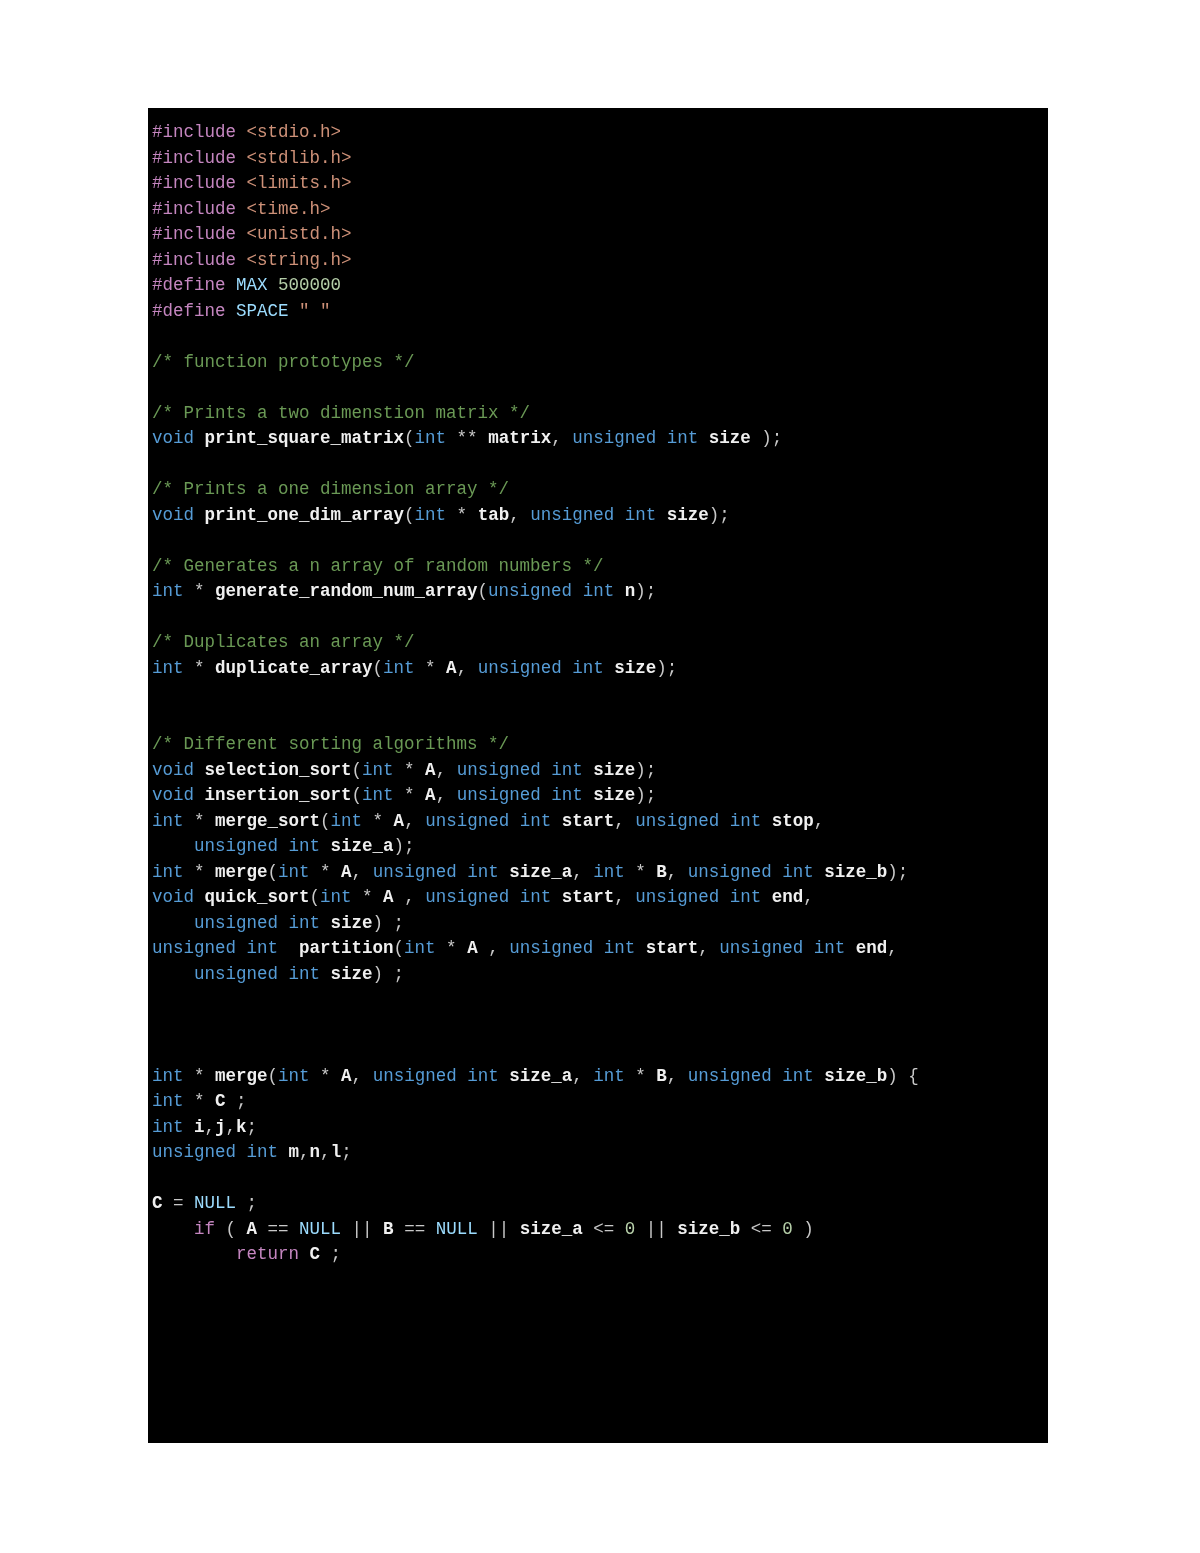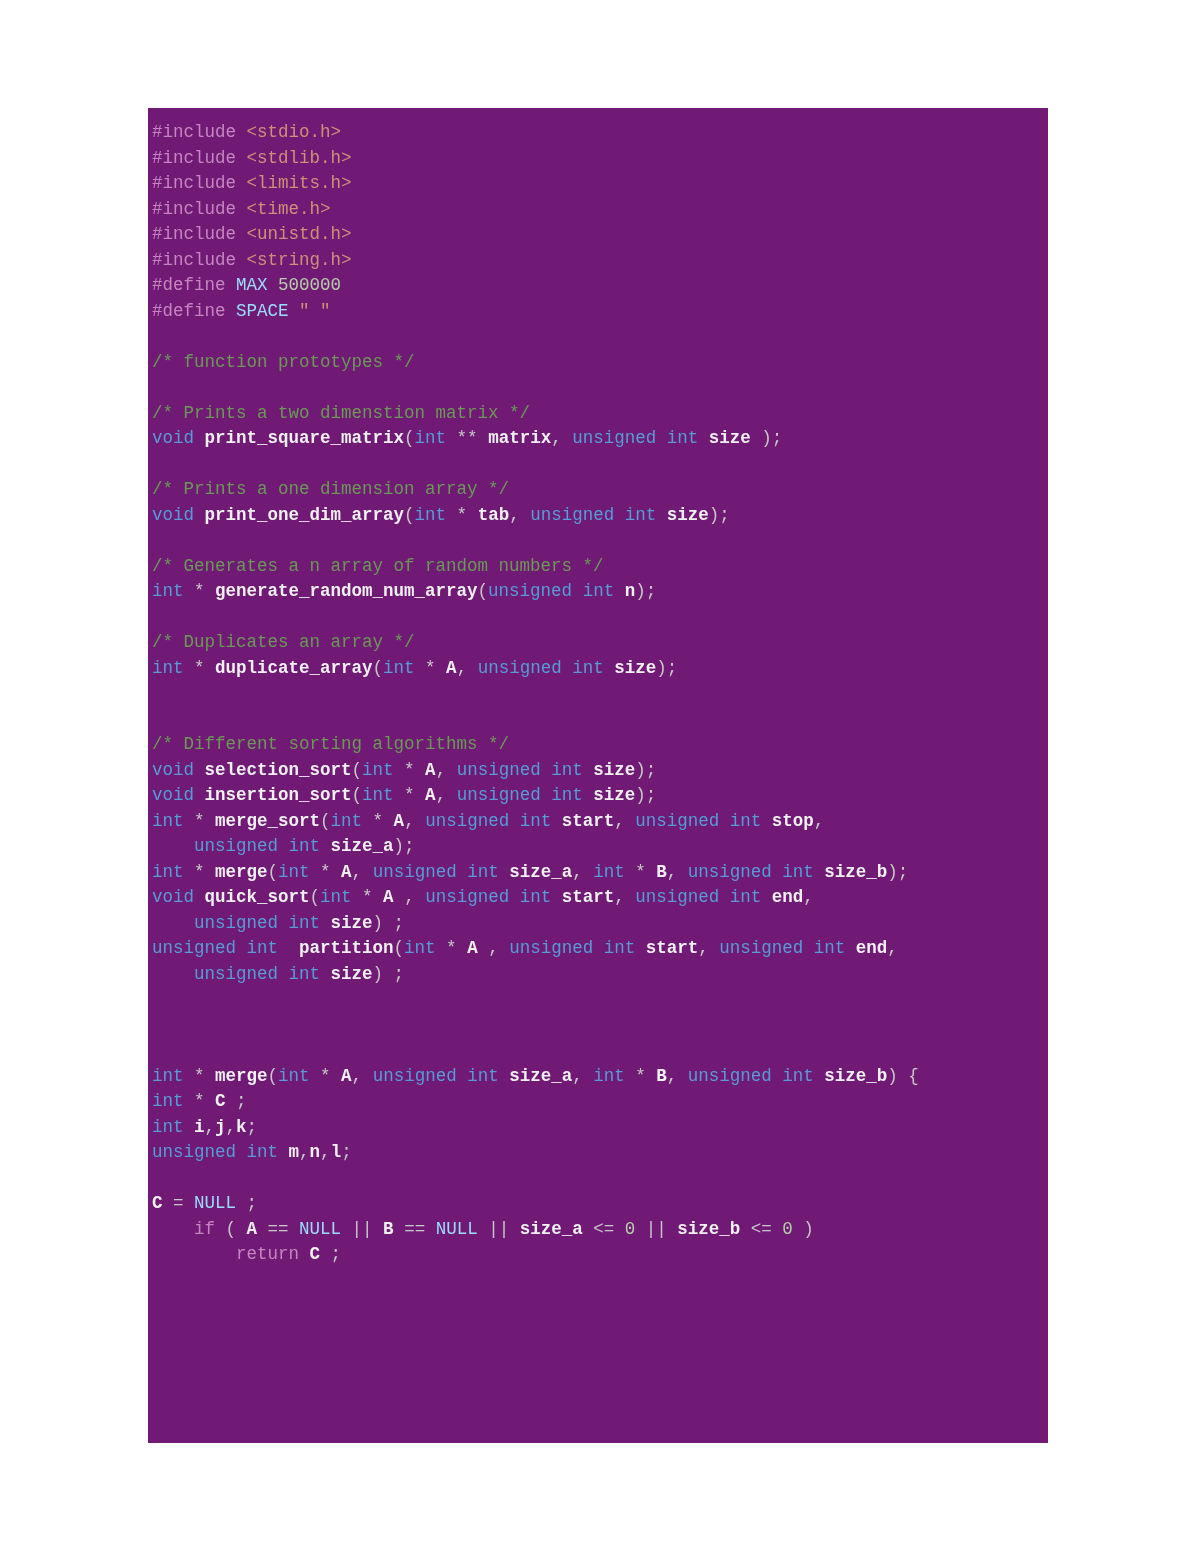--- a/index.html
+++ b/index.html
@@ -15,21 +15,21 @@
     width: 1200px;
     height: 1553px;
     background: #ffffff;
   }
   .code-block {
     position: absolute;
     left: 148px;
     top: 108px;
     width: 900px;
     height: 1335px;
-    background: #701a75;
+    background: #000000;
     padding: 12px 0 12px 4px;
     box-sizing: border-box;
     overflow: hidden;
   }
   .code-block pre {
     margin: 0;
     font-family: Consolas, "Courier New", monospace;
     font-size: 17.5px;
     line-height: 25.5px;
     color: #e8e8e8;

